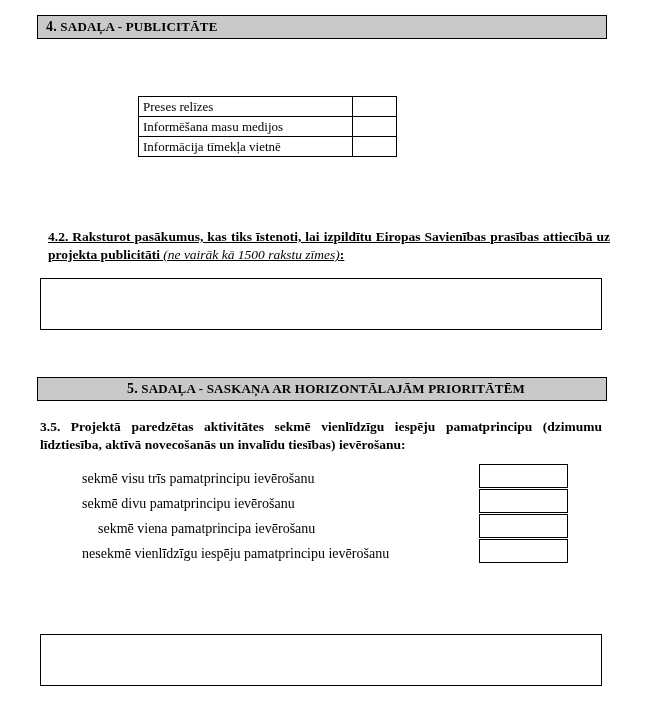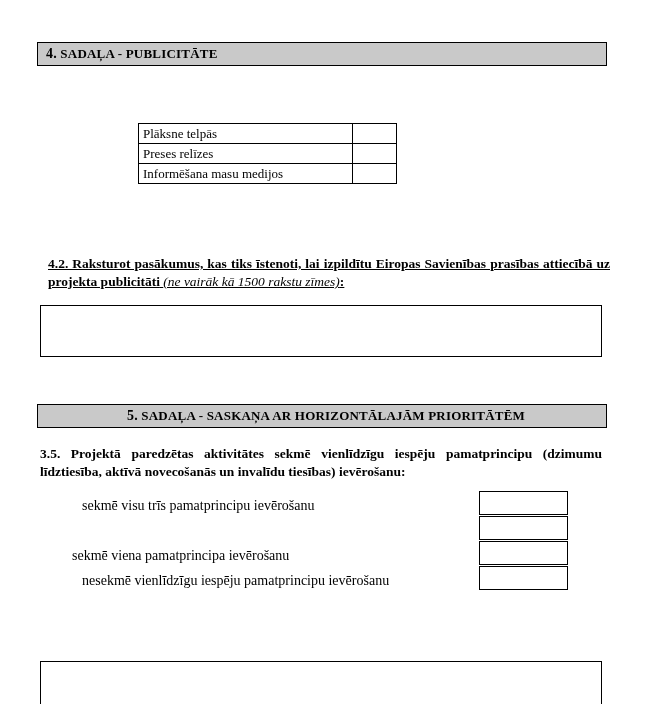--- a/index.html
+++ b/index.html
@@ -14,21 +14,20 @@
     color: #000000;
     position: relative;
     overflow: hidden;
   }
   .page {
     position: absolute;
     left: 0;
     top: 0;
     width: 645px;
     height: 540px;
-    margin-top: 27px;
   }
 
   
   .section-bar {
     position: absolute;
     background: #c9c9c9;
     border: 1px solid #000000;
     box-sizing: border-box;
     font-size: 13px;
     font-weight: bold;
@@ -96,29 +95,29 @@
 
   <div class="section-bar" style="left:37px; top:15px; width:570px; height:24px;">
     <span class="big">4.</span>
     <span class="smallcaps">SADAĻA - PUBLICITĀTE</span>
   </div>
 
 
   <table class="pub-table" style="left:138px; top:96px;">
     <tbody>
       <tr>
-        <td class="label">Plāksne telpās</td>
-        <td class="val"></td>
-      </tr>
-      <tr>
         <td class="label">Preses relīzes</td>
         <td class="val"></td>
       </tr>
       <tr>
         <td class="label">Informēšana masu medijos</td>
+        <td class="val"></td>
+      </tr>
+      <tr>
+        <td class="label">Informācija tīmekļa vietnē</td>
         <td class="val"></td>
       </tr>
     </tbody>
   </table>
 
   <div class="q" style="left:48px; top:228px; width:562px; text-align:justify;text-decoration:underline;">
     <span>4.2. Raksturot pasākumus, kas tiks īstenoti, lai izpildītu Eiropas Savienības prasības attiecībā uz projekta publicitāti</span>
     <span class="ital">(ne vairāk kā 1500 rakstu zīmes)</span><span>:</span>
   </div>
 
@@ -129,23 +128,24 @@
     <span class="smallcaps">SADAĻA - SASKAŅA AR HORIZONTĀLAJĀM PRIORITĀTĒM</span>
   </div>
 
   <div class="q" style="left:40px; top:418px; width:562px; text-align:justify;">
     <span>3.5. Projektā paredzētas aktivitātes sekmē vienlīdzīgu iespēju pamatprincipu (dzimumu līdztiesība, aktīvā novecošanās un invalīdu tiesības) ievērošanu:</span>
   </div>
 
   <div class="opt-row" style="left:82px; top:471px; width:390px;">sekmē visu trīs pamatprincipu ievērošanu</div>
   <div class="opt-box" style="left:479px; top:464px;"></div>
 
+  <div class="opt-row" style="left:82px; top:496px; width:390px;">sekmē divu pamatprincipu ievērošanu</div>
   <div class="opt-box" style="left:479px; top:489px;"></div>
 
-  <div class="opt-row" style="left:72px; top:521px; width:390px;">sekmē viena pamatprincipa ievērošanu</div>
+  <div class="opt-row" style="left:98px; top:521px; width:390px;">sekmē viena pamatprincipa ievērošanu</div>
   <div class="opt-box" style="left:479px; top:514px;"></div>
 
   <div class="opt-row" style="left:82px; top:546px; width:400px;">nesekmē vienlīdzīgu iespēju pamatprincipu ievērošanu</div>
   <div class="opt-box" style="left:479px; top:539px;"></div>
 
 
   <div class="textbox" style="left:40px; top:634px; width:562px; height:52px;"></div>
 
 </div>
 

